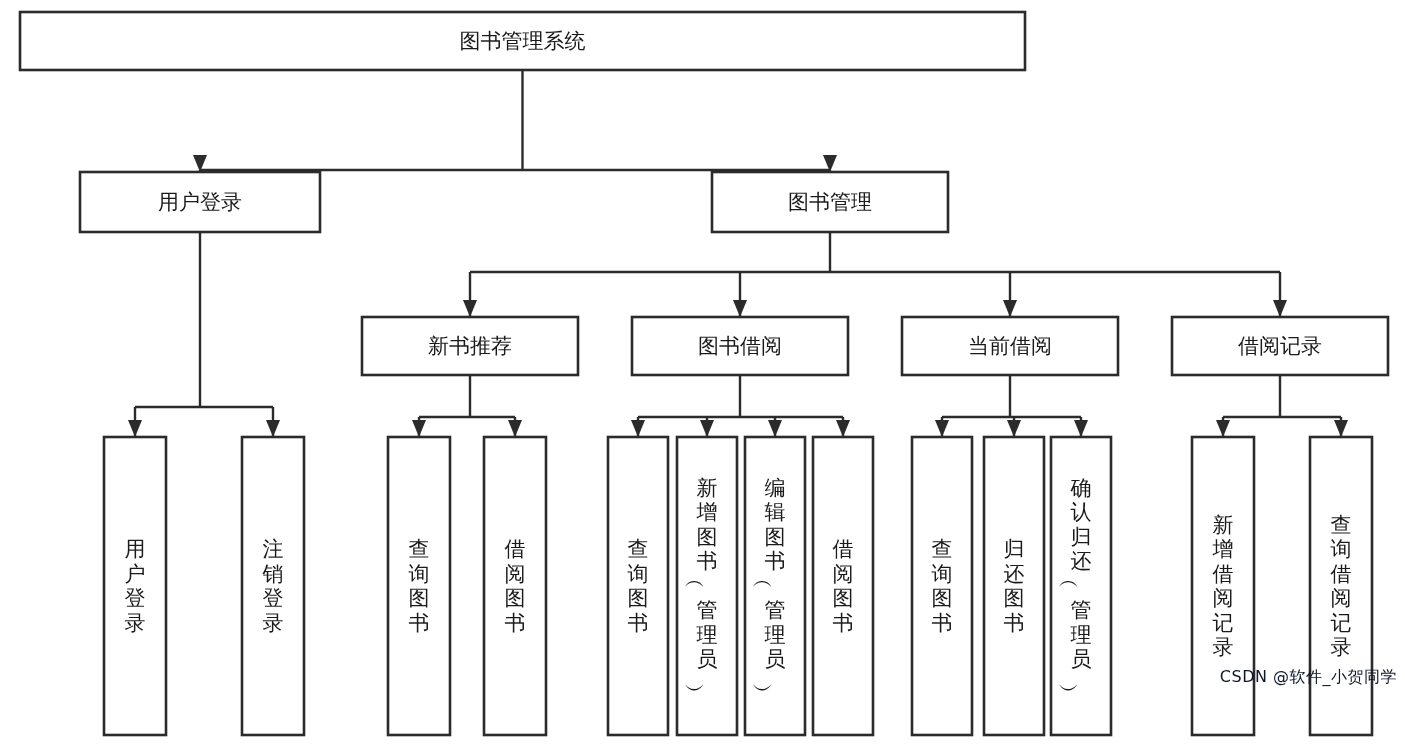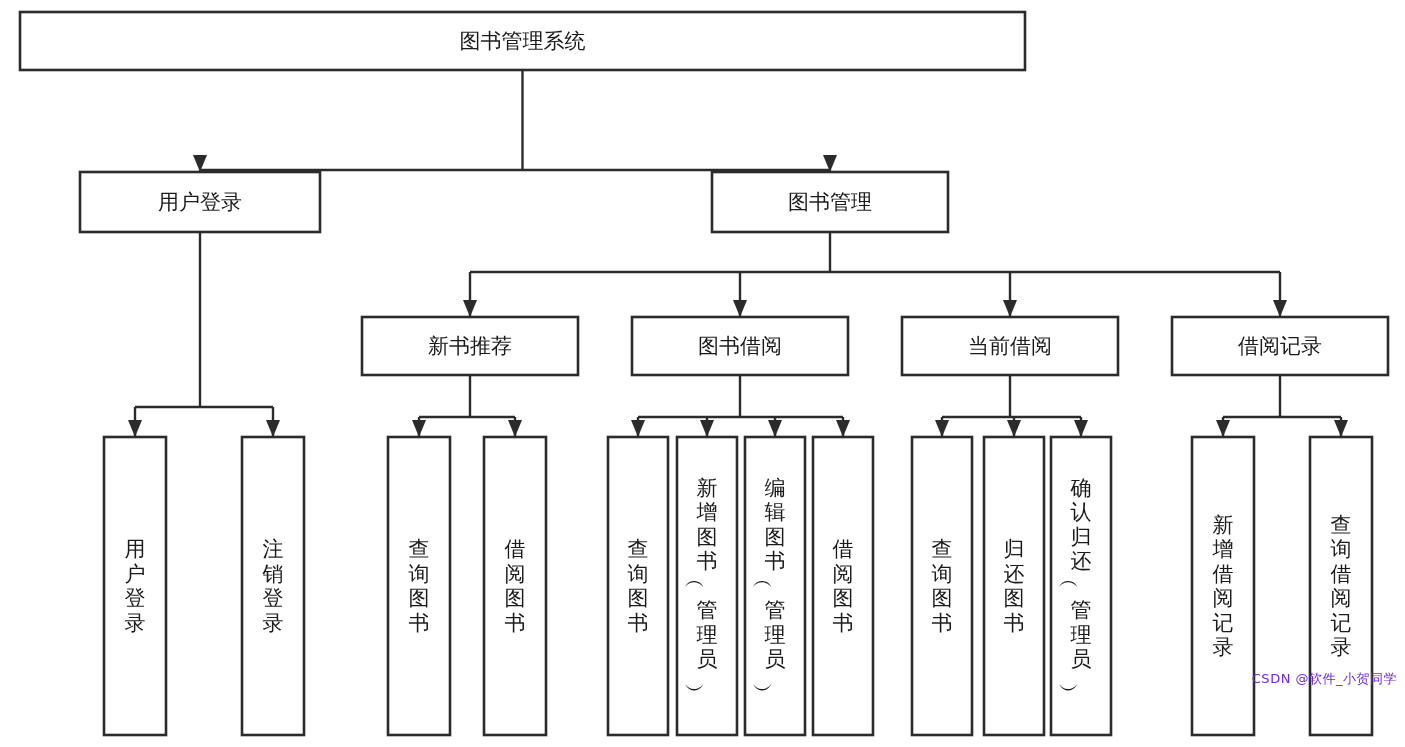--- a/index.html
+++ b/index.html
@@ -52,22 +52,22 @@
     font-family: "DejaVu Sans", "Liberation Sans", sans-serif;
     font-size: 21px;
     fill: #1a1a1a;
     text-anchor: middle;
   }
   .watermark {
     position: absolute;
     right: 8px;
     bottom: 6px;
     font-family: "DejaVu Sans", "Liberation Sans", sans-serif;
-    font-size: 13px;
-    color: #6d28d9;
+    font-size: 16px;
+    color: #0f172a;
     letter-spacing: 0.5px;
     white-space: nowrap;
     user-select: none;
   }
 </style>
 </head>
 <body>
 
 <div id="diagram-root">
   <svg id="diagram-svg" viewBox="0 0 1405 747">

